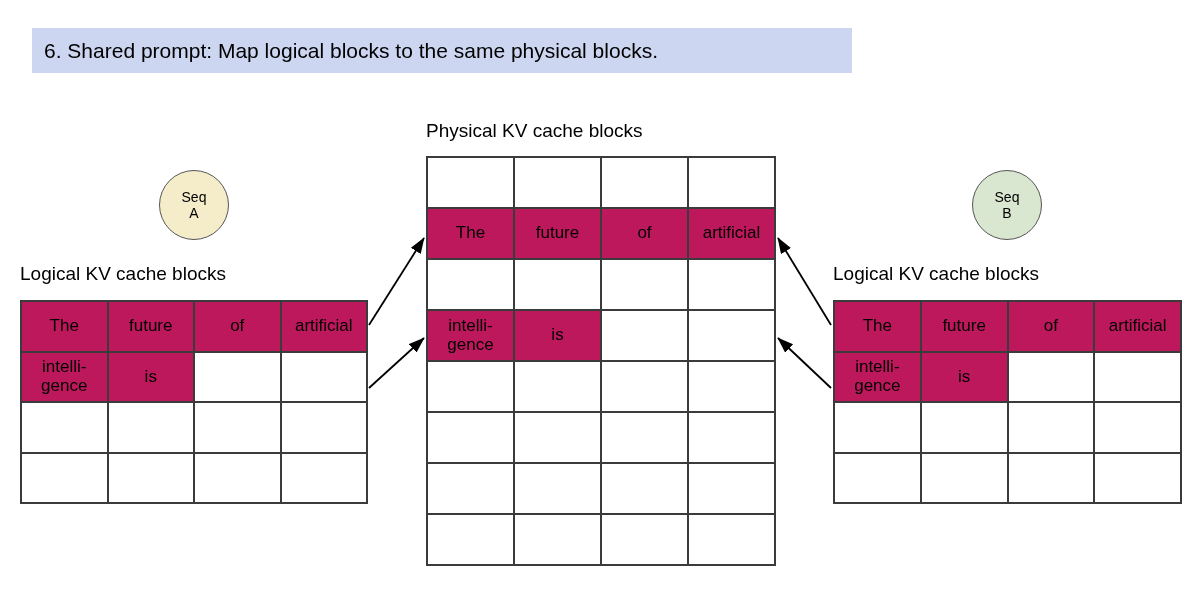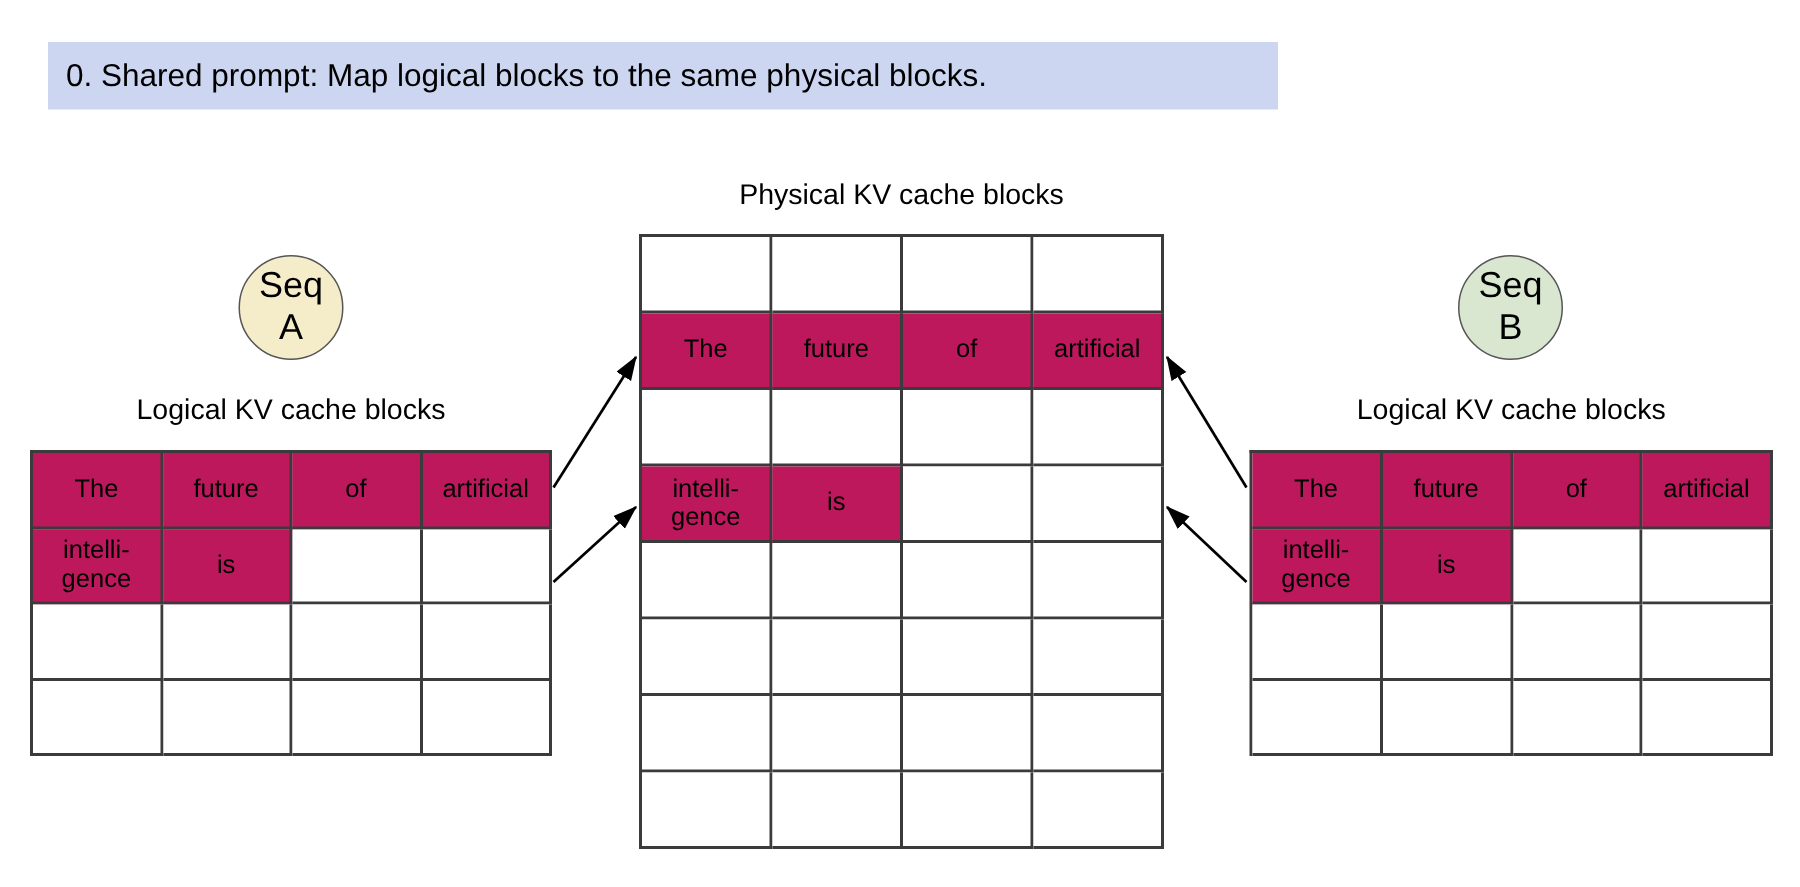--- a/index.html
+++ b/index.html
@@ -32,39 +32,39 @@
   #title-banner .banner-text {
     font-size: 21px;
     line-height: 1.2;
     white-space: nowrap;
   }
 
   
   .caption {
     position: absolute;
     font-size: 19px;
-    text-align: center;
+    text-align: left;
     white-space: nowrap;
   }
   #caption-physical { left: 426px; top: 120px; width: 350px; }
   #caption-left     { left: 20px;  top: 263px; width: 348px; }
   #caption-right    { left: 833px; top: 263px; width: 349px; }
 
   
   .seq-circle {
     position: absolute;
     width: 70px;
     height: 70px;
     border-radius: 50%;
     border: 1.5px solid #555555;
     display: flex;
     flex-direction: column;
     align-items: center;
     justify-content: center;
-    font-size: 24px;
+    font-size: 14px;
     line-height: 1.15;
     box-sizing: border-box;
   }
   #seq-a { left: 159px; top: 170px; background: #f5edca; }
   #seq-b { left: 972px; top: 170px; background: #d9e7d0; }
 
   
   .kv-grid {
     position: absolute;
     display: grid;
@@ -112,21 +112,21 @@
     position: absolute;
     left: 0; top: 0;
     width: 1200px; height: 591px;
     pointer-events: none;
   }
 </style>
 </head>
 <body>
 
 <div id="title-banner">
-  <span class="banner-text">0. Shared prompt: Map logical blocks to the same physical blocks.</span>
+  <span class="banner-text">6. Shared prompt: Map logical blocks to the same physical blocks.</span>
 </div>
 
 <div class="caption" id="caption-physical">Physical KV cache blocks</div>
 <div class="caption" id="caption-left">Logical KV cache blocks</div>
 <div class="caption" id="caption-right">Logical KV cache blocks</div>
 
 <div class="seq-circle" id="seq-a">
   <span>Seq</span>
   <span>A</span>
 </div>

